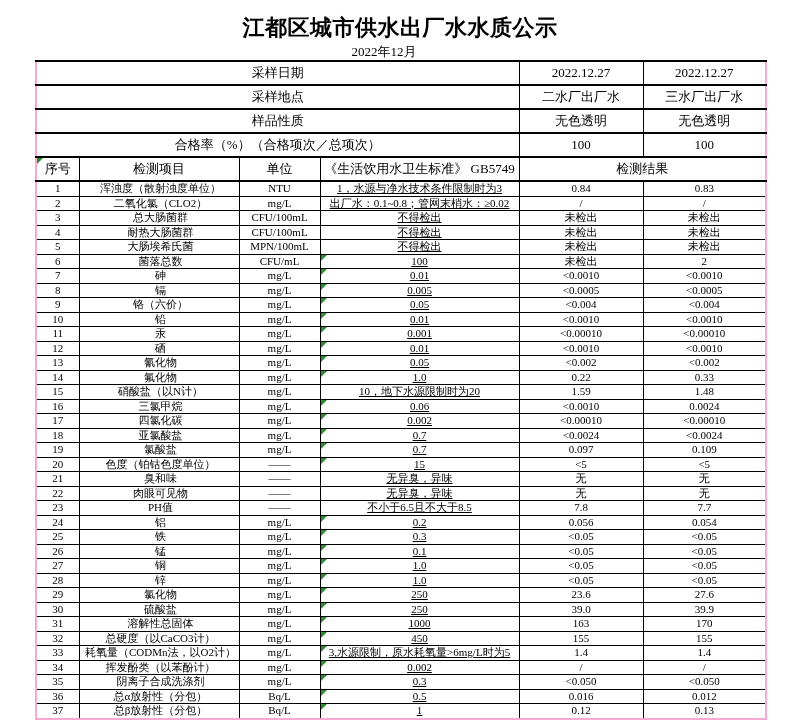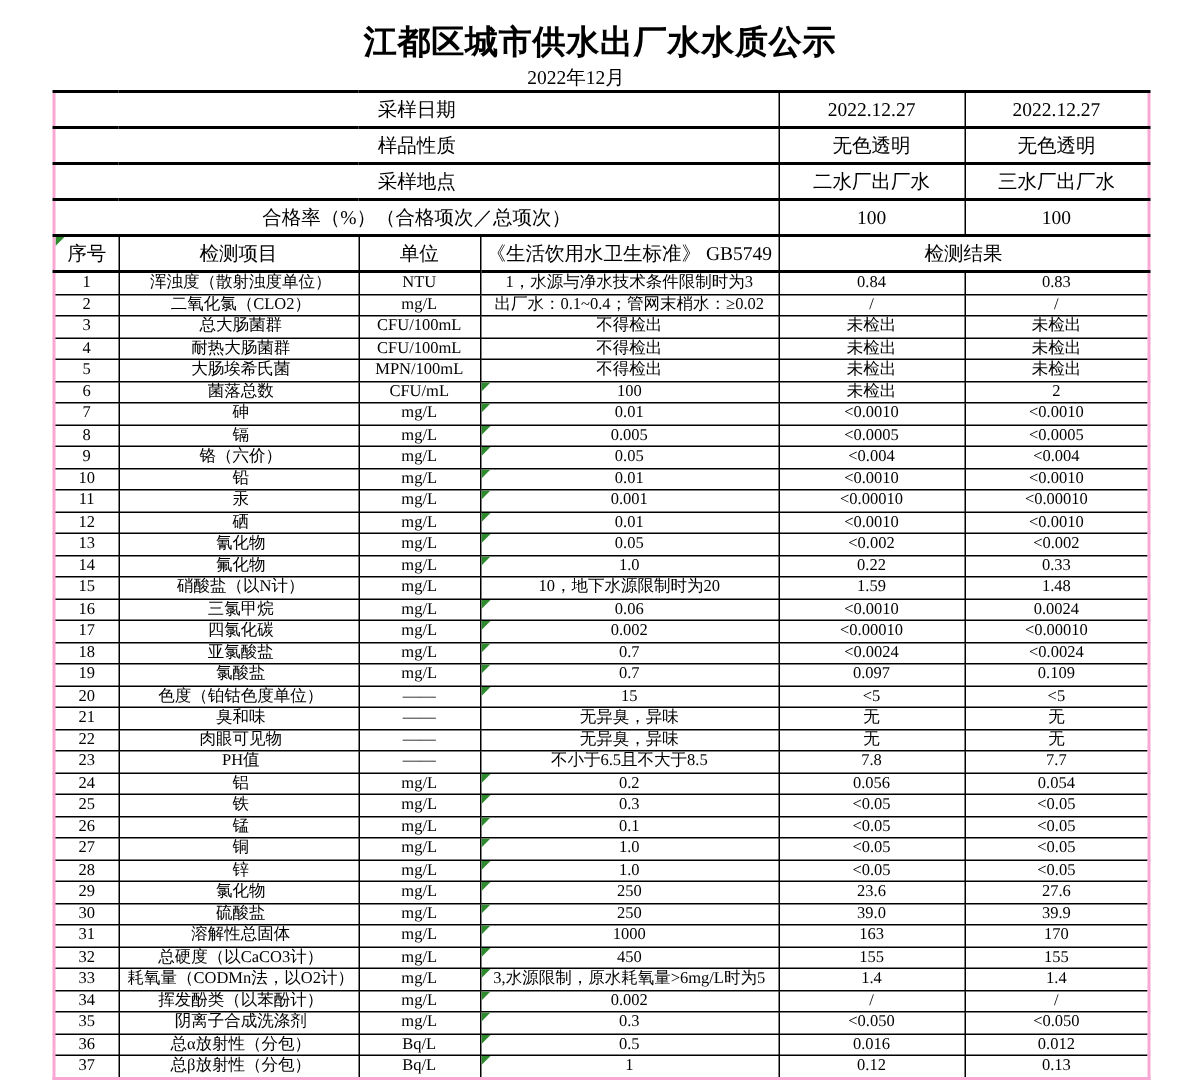--- a/index.html
+++ b/index.html
@@ -52,21 +52,21 @@
     position: relative;
     margin-left: 20px;
   }
   .data-row td {
     height: 13.5px;
     font-size: 11px;
     line-height: 13px;
     padding: 0 1px;
   }
   td.item { text-align: center; padding-left: 4px; }
-  td.standard { position: relative; }
+  td.standard { position: relative; text-decoration: underline; }
   td.seqh { position: relative; }
   .tri {
     position: absolute; left: 0; top: 0;
     width: 0; height: 0;
     border-top: 6px solid #2e8b2e;
     border-right: 6px solid transparent;
   }
 </style>
 </head>
 <body>
@@ -83,28 +83,28 @@
     <col style="width:124px">
     <col style="width:123px">
   </colgroup>
   <tbody>
     <tr class="info-row">
       <td colspan="4">采样日期</td>
       <td>2022.12.27</td>
       <td>2022.12.27</td>
     </tr>
     <tr class="info-row">
+      <td colspan="4">采样地点</td>
+      <td>二水厂出厂水</td>
+      <td>三水厂出厂水</td>
+    </tr>
+    <tr class="info-row">
       <td colspan="4">样品性质</td>
       <td>无色透明</td>
       <td>无色透明</td>
-    </tr>
-    <tr class="info-row">
-      <td colspan="4">采样地点</td>
-      <td>二水厂出厂水</td>
-      <td>三水厂出厂水</td>
     </tr>
     <tr class="info-row">
       <td colspan="4">合格率（%）（合格项次／总项次）</td>
       <td>100</td>
       <td>100</td>
     </tr>
     <tr class="col-header">
       <td class="seqh"><span class="tri"></span><span>序号</span></td>
       <td>检测项目</td>
       <td>单位</td>
@@ -118,21 +118,21 @@
         <td class="item">浑浊度（散射浊度单位）</td>
         <td class="unit">NTU</td>
         <td class="standard">1，水源与净水技术条件限制时为3</td>
         <td class="result">0.84</td>
         <td class="result">0.83</td>
       </tr>
       <tr class="data-row">
         <td class="seq">2</td>
         <td class="item">二氧化氯（CLO2）</td>
         <td class="unit">mg/L</td>
-        <td class="standard">出厂水：0.1~0.4；管网末梢水：≥0.02</td>
+        <td class="standard">出厂水：0.1~0.8；管网末梢水：≥0.02</td>
         <td class="result">/</td>
         <td class="result">/</td>
       </tr>
       <tr class="data-row">
         <td class="seq">3</td>
         <td class="item">总大肠菌群</td>
         <td class="unit">CFU/100mL</td>
         <td class="standard">不得检出</td>
         <td class="result">未检出</td>
         <td class="result">未检出</td>

